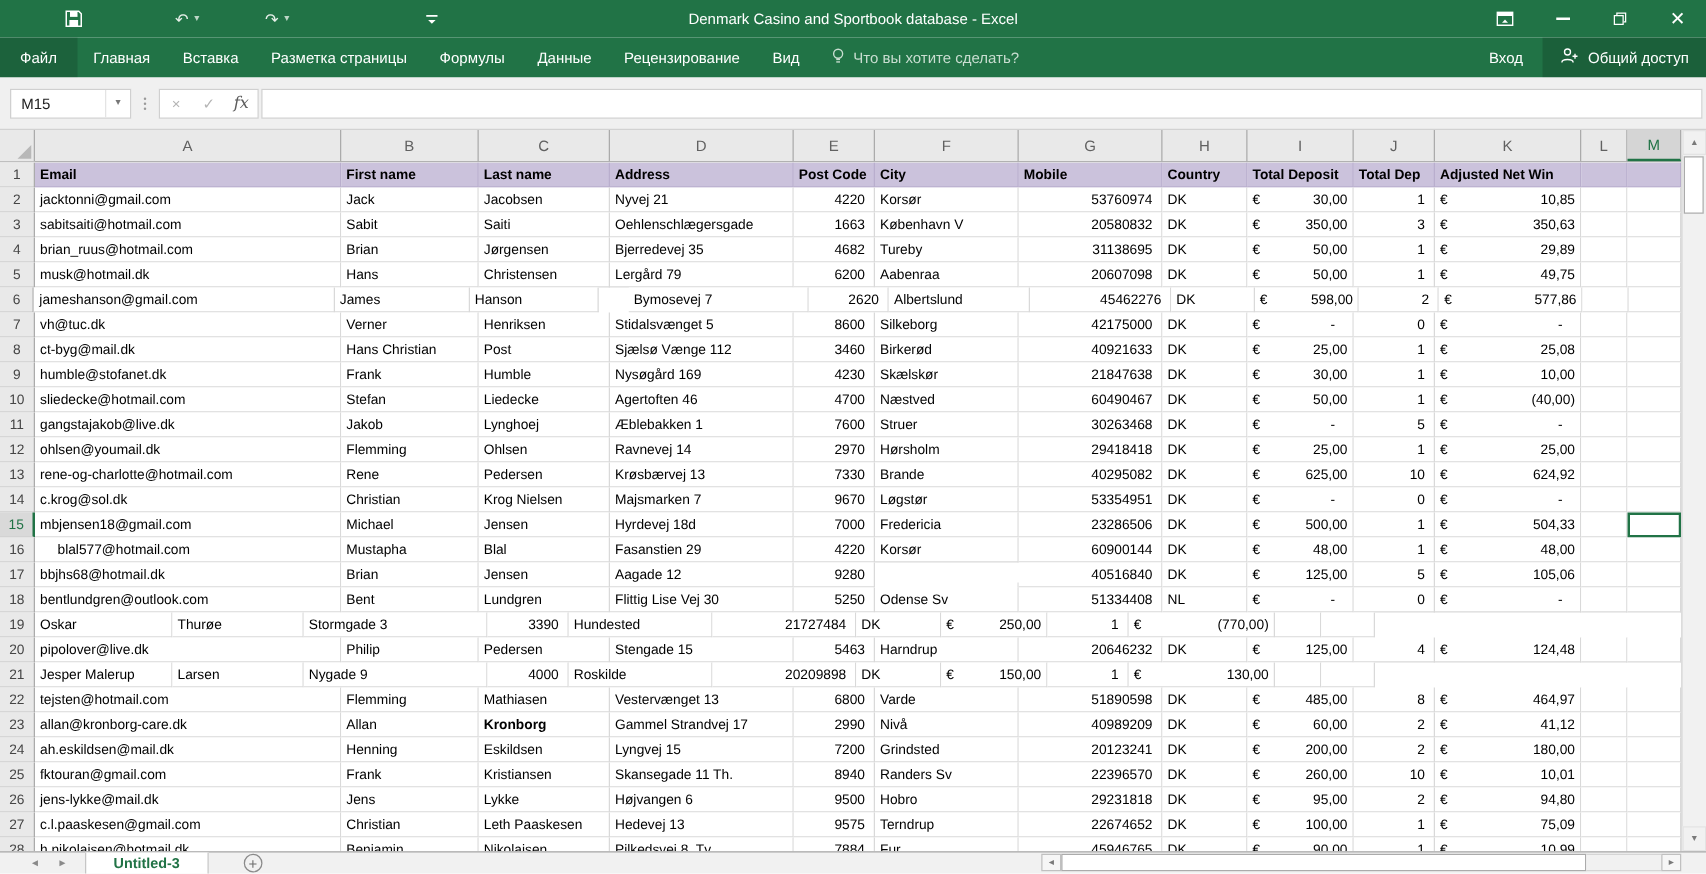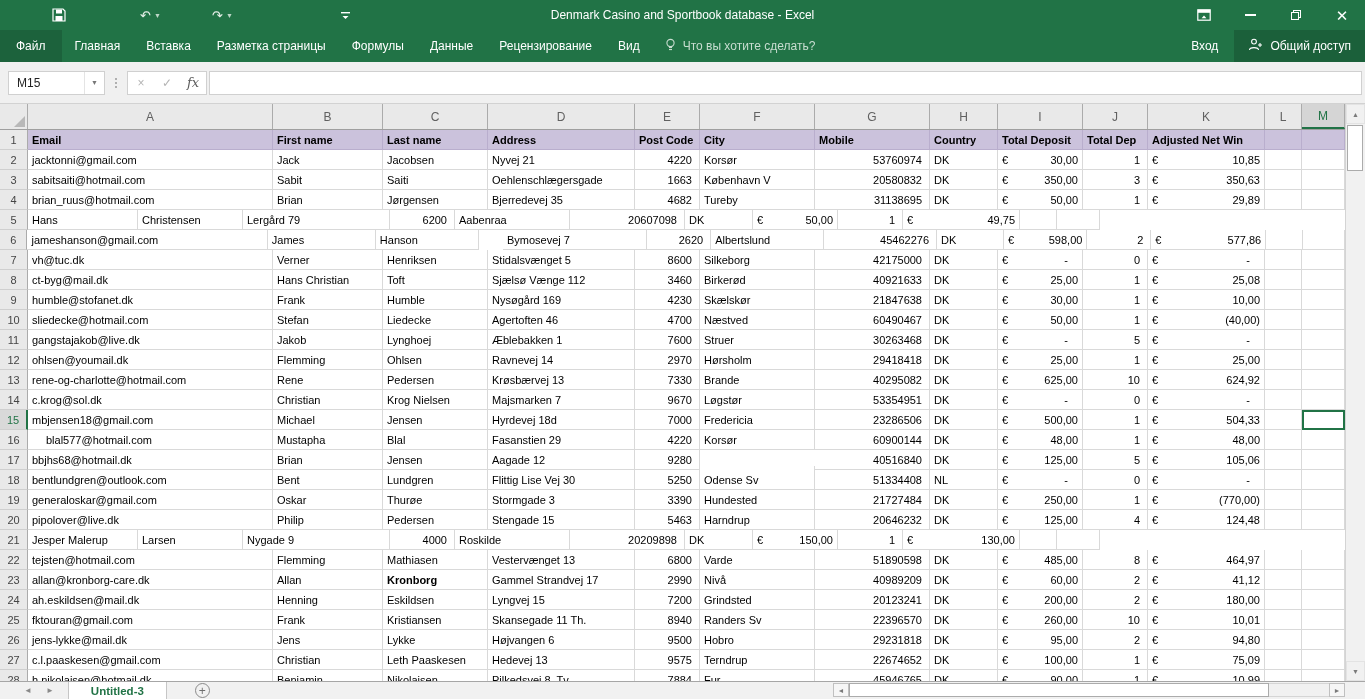--- a/index.html
+++ b/index.html
@@ -301,20 +301,21 @@
         <div class="cell al-right" style="width: 65px;">1</div>
         <div class="cell euro" style="width: 117px;">
           <span class="cur">€</span>
           <span class="amt">29,89</span>
         </div>
         <div class="cell" style="width: 37px;"></div>
         <div class="cell" style="width: 43px;"></div>
       </div>
       <div class="grid-row">
         <div class="row-header">5</div>
+        <div class="cell" style="width: 245px;">musk@hotmail.dk</div>
         <div class="cell" style="width: 110px;">Hans</div>
         <div class="cell" style="width: 105px;">Christensen</div>
         <div class="cell" style="width: 147px;">Lergård 79</div>
         <div class="cell al-right" style="width: 65px;">6200</div>
         <div class="cell" style="width: 115px;">Aabenraa</div>
         <div class="cell al-right" style="width: 115px;">20607098</div>
         <div class="cell" style="width: 68px;">DK</div>
         <div class="cell euro" style="width: 85px;">
           <span class="cur">€</span>
           <span class="amt">50,00</span>
@@ -368,21 +369,21 @@
           <span class="cur">€</span>
           <span class="amt dash">-</span>
         </div>
         <div class="cell" style="width: 37px;"></div>
         <div class="cell" style="width: 43px;"></div>
       </div>
       <div class="grid-row">
         <div class="row-header">8</div>
         <div class="cell" style="width: 245px;">ct-byg@mail.dk</div>
         <div class="cell" style="width: 110px;">Hans Christian</div>
-        <div class="cell" style="width: 105px;">Toft</div>
+        <div class="cell" style="width: 105px;">Post</div>
         <div class="cell" style="width: 147px;">Sjælsø Vænge 112</div>
         <div class="cell al-right" style="width: 65px;">3460</div>
         <div class="cell" style="width: 115px;">Birkerød</div>
         <div class="cell al-right" style="width: 115px;">40921633</div>
         <div class="cell" style="width: 68px;">DK</div>
         <div class="cell euro" style="width: 85px;">
           <span class="cur">€</span>
           <span class="amt">25,00</span>
         </div>
         <div class="cell al-right" style="width: 65px;">1</div>
@@ -608,21 +609,20 @@
         <div class="cell al-right" style="width: 65px;">0</div>
         <div class="cell euro" style="width: 117px;">
           <span class="cur">€</span>
           <span class="amt dash">-</span>
         </div>
         <div class="cell" style="width: 37px;"></div>
         <div class="cell" style="width: 43px;"></div>
       </div>
       <div class="grid-row">
         <div class="row-header">19</div>
-        <div class="cell" style="width: 245px;">generaloskar@gmail.com</div>
         <div class="cell" style="width: 110px;">Oskar</div>
         <div class="cell" style="width: 105px;">Thurøe</div>
         <div class="cell" style="width: 147px;">Stormgade 3</div>
         <div class="cell al-right" style="width: 65px;">3390</div>
         <div class="cell" style="width: 115px;">Hundested</div>
         <div class="cell al-right" style="width: 115px;">21727484</div>
         <div class="cell" style="width: 68px;">DK</div>
         <div class="cell euro" style="width: 85px;">
           <span class="cur">€</span>
           <span class="amt">250,00</span>

